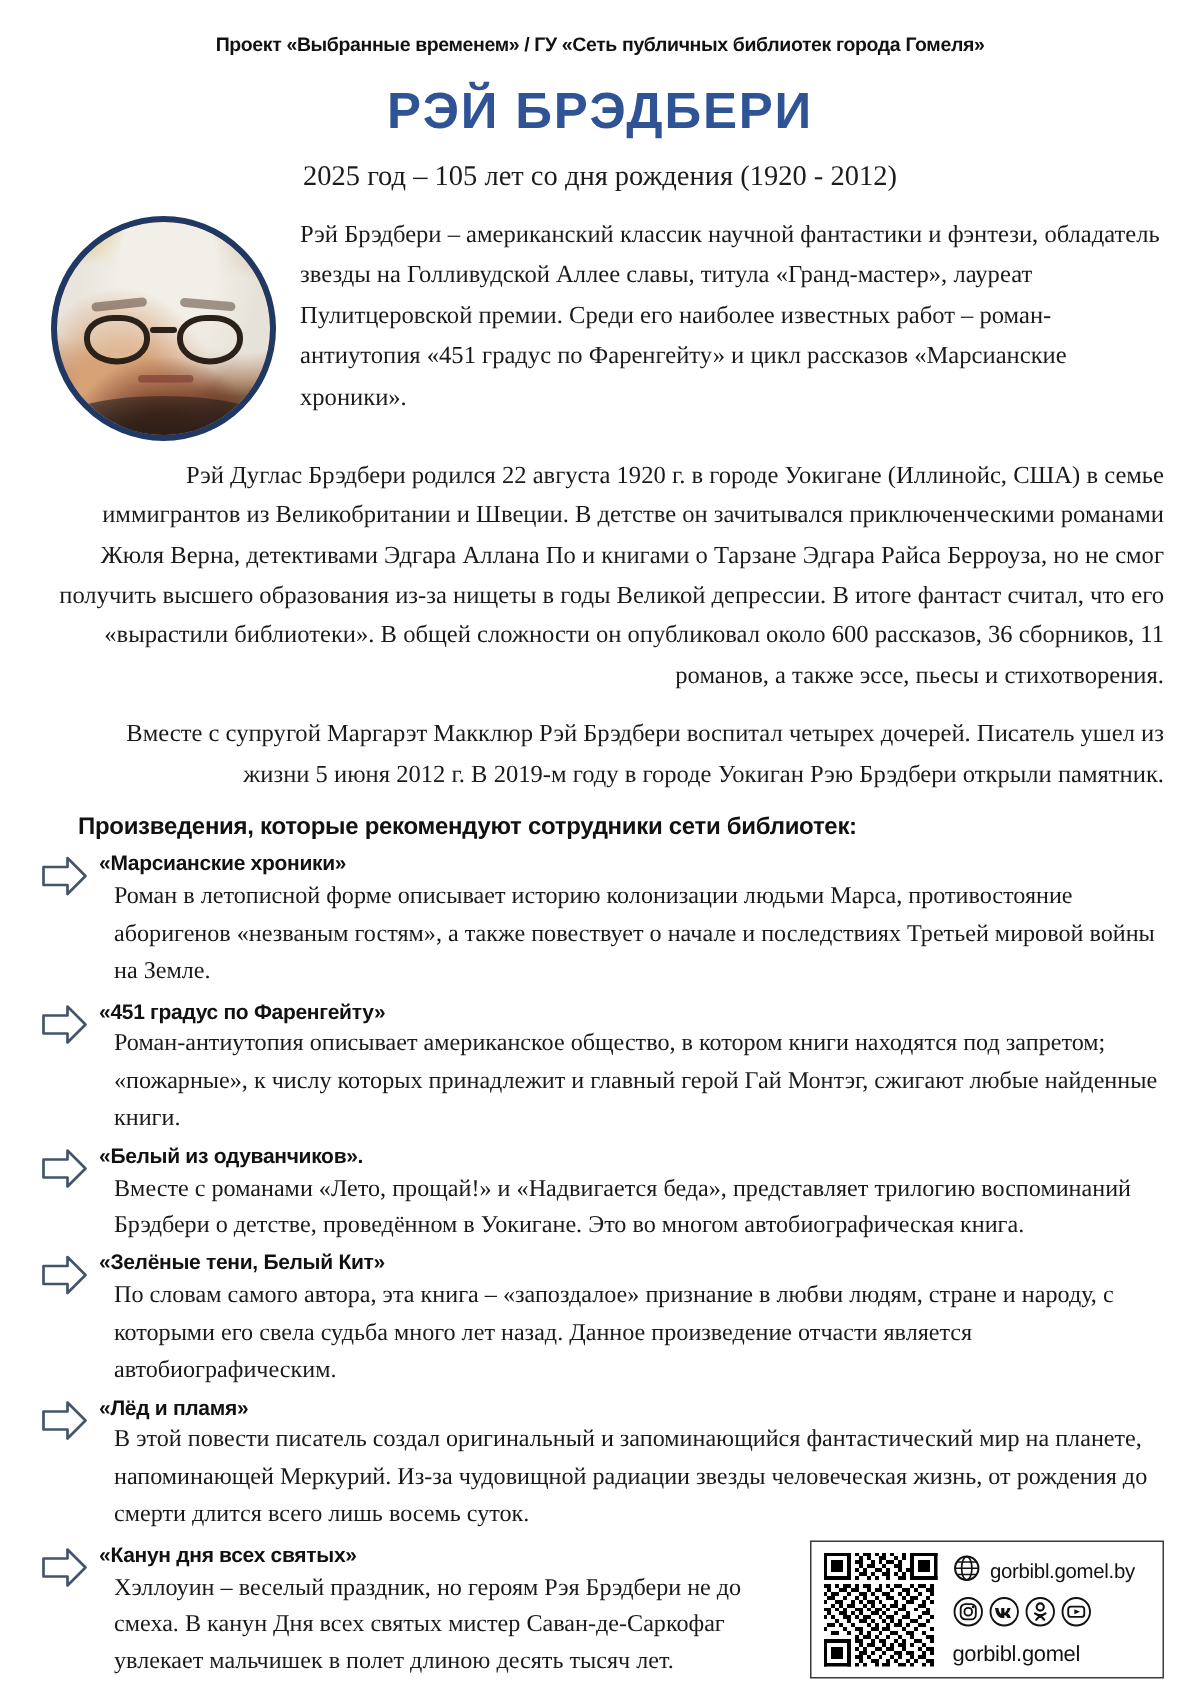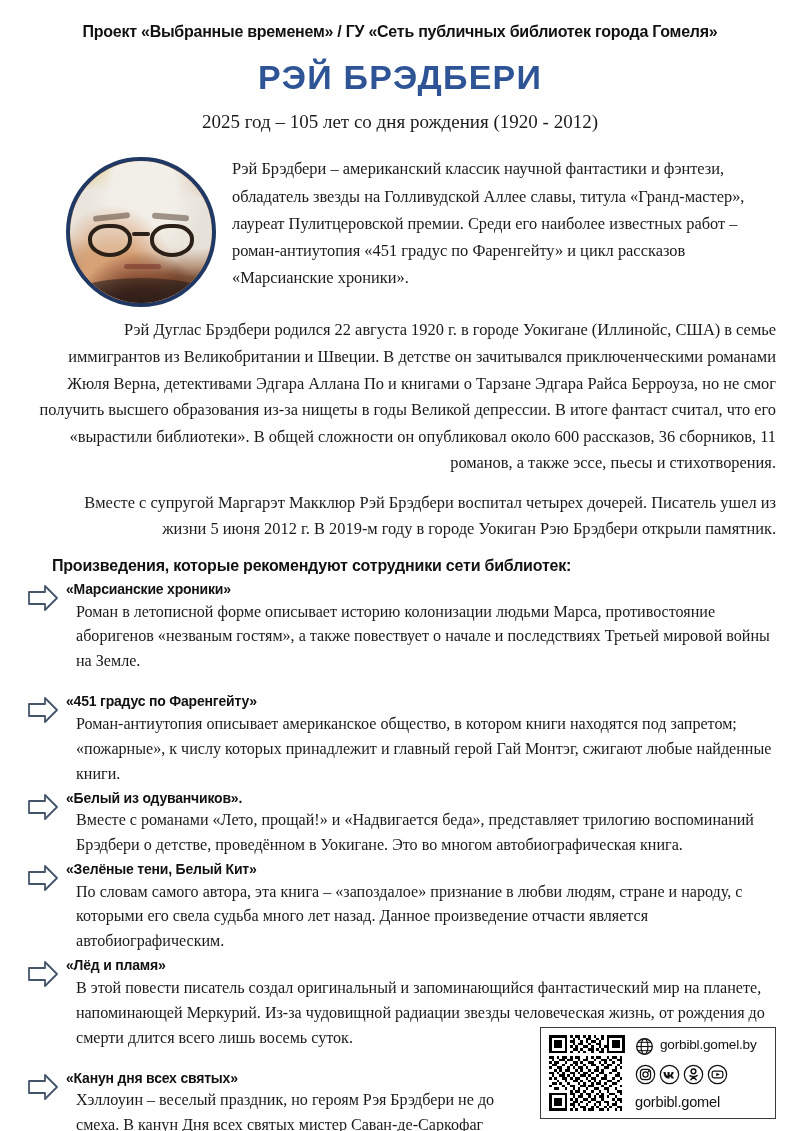--- a/index.html
+++ b/index.html
@@ -20,21 +20,21 @@
     height: 1131px;
     position: relative;
     box-sizing: border-box;
     padding: 0;
   }
 
   
   .project-line {
     font-family: "Liberation Sans", "DejaVu Sans", sans-serif;
     font-weight: bold;
-    font-size: 16px;
+    font-size: 13px;
     text-align: center;
     color: #111111;
     letter-spacing: -0.25px;
     padding-top: 22px;
     line-height: 1.2;
   }
   .main-title {
     font-family: Liberation Sans, sans-serif;
     font-weight: bold;
     font-size: 34px;
@@ -48,22 +48,22 @@
     font-family: "Liberation Serif", "DejaVu Serif", serif;
     font-size: 19px;
     text-align: center;
     color: #1c1c1c;
     margin-top: 14px;
     line-height: 1.2;
   }
 
   
   .intro {
-    margin-top: 22px;
-    padding: 0 24px 0 66px;
+    margin-top: 12px;
+    padding: 0 24px 0 34px;
     position: relative;
     min-height: 150px;
   }
   .portrait {
     width: 150px;
     height: 150px;
     border-radius: 50%;
     float: left;
     margin: 2px 16px 4px 0;
     border: 4px solid #1f3864;
@@ -200,21 +200,21 @@
     line-height: 1.25;
     margin-bottom: 1px;
   }
   .book-desc {
     font-size: 16.1px;
     line-height: 1.55;
     color: #1a1a1a;
     padding-left: 10px;
   }
   .book.narrow .book-desc { max-width: 462px; }
-  .book.sp-top { margin-top: 19px; }
+  .book.sp-top { margin-top: 5px; }
 
   
   .qr-card {
     position: absolute;
     left: 540px;
     top: 1027px;
     width: 236px;
     height: 92px;
     border: 1px solid #3a3a3a;
     background: #ffffff;
@@ -231,21 +231,21 @@
   }
   .qr-side {
     flex: 1 1 auto;
     display: flex;
     flex-direction: column;
     justify-content: center;
     gap: 4px;
   }
   .site-row {
     display: flex;
-    align-items: flex-start;
+    align-items: center;
     gap: 6px;
   }
   .site-text {
     font-family: "Liberation Sans", "DejaVu Sans", sans-serif;
     font-size: 13.6px;
     color: #111111;
     letter-spacing: -0.2px;
   }
   .social-row {
     display: flex;

